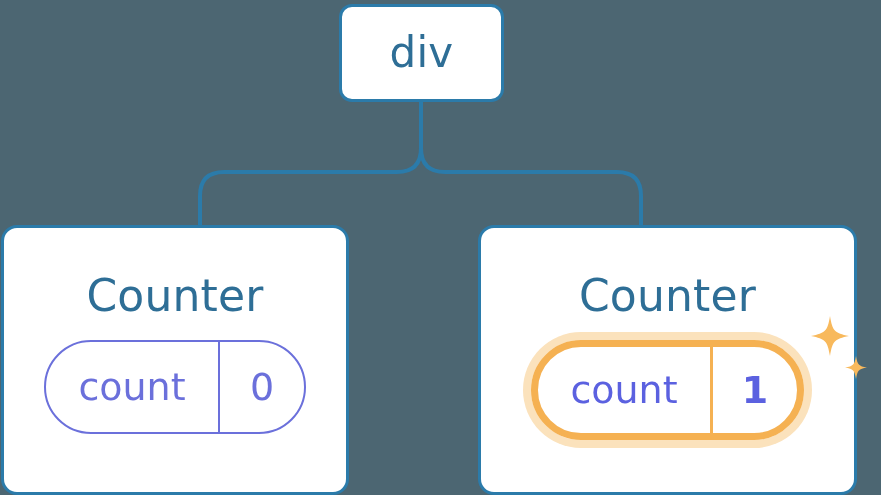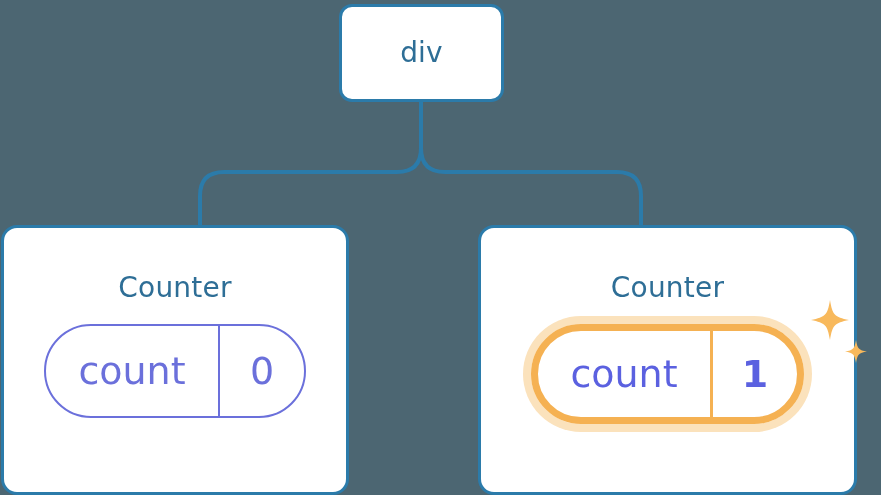--- a/index.html
+++ b/index.html
@@ -53,37 +53,37 @@
   .node-title {
     color: #2E6E96;
     font-size: 34px;
     line-height: 1;
     letter-spacing: 0.2px;
     font-family: "DejaVu Sans", sans-serif;
     white-space: nowrap;
   }
 
   #node-div .node-title {
-    font-size: 28px;
+    font-size: 42px;
   }
 
   .counter-card {
     width: 348px;
     height: 270px;
     top: 225px;
     border-radius: 16px;
     justify-content: flex-start;
   }
 
   #node-counter-left  { left: 1px;   width: 348px; }
   #node-counter-right { left: 478px; width: 379px; }
 
   .counter-card .node-title {
     margin-top: 46px;
-    font-size: 28px;
+    font-size: 44px;
   }
 
   
   .pill-wrap {
     position: relative;
     margin-top: 22px;
     display: flex;
     align-items: center;
     justify-content: flex-start;
   }

